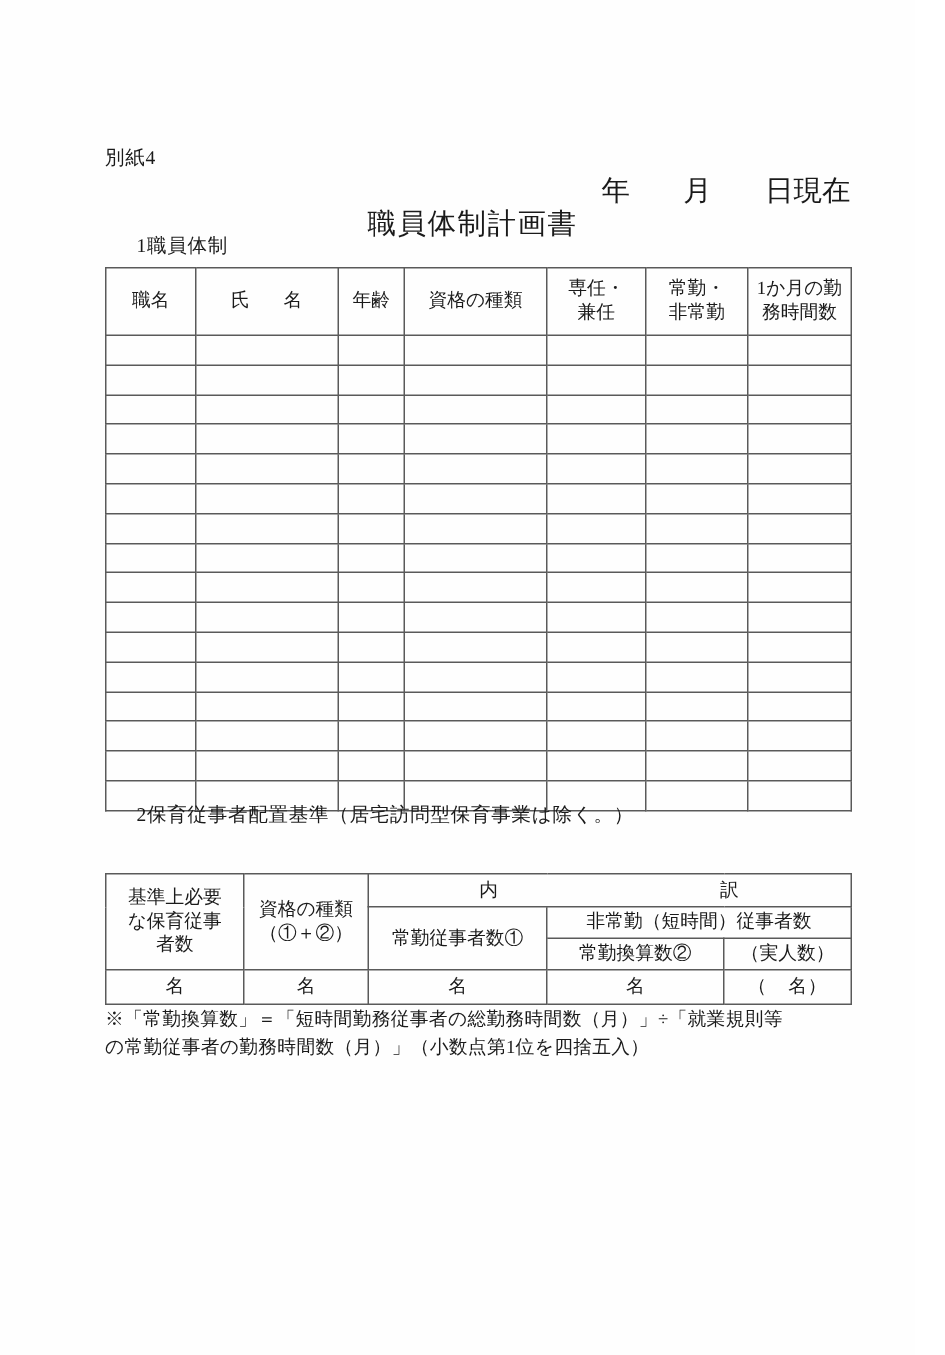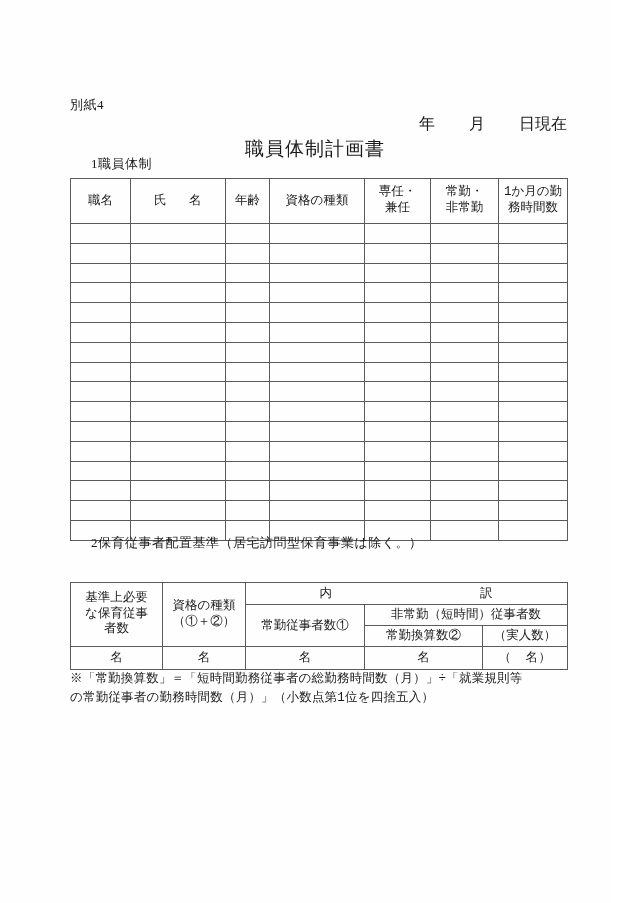--- a/index.html
+++ b/index.html
@@ -32,21 +32,21 @@
     font-size: 13px;
     letter-spacing: 0.5px;
     white-space: nowrap;
   }
   .date-line {
     position: absolute;
     left: 0;
     top: 114px;
     width: 567px;
     text-align: right;
-    font-size: 16px;
+    font-size: 19px;
     white-space: nowrap;
   }
   .date-line .sp { display: inline-block; width: 26px; }
   .doc-title {
     position: absolute;
     left: 0;
     top: 136px;
     width: 630px;
     text-align: center;
     font-size: 19px;
@@ -136,21 +136,21 @@
   .cell-h22 { height: 22px; }
   .unit-cell {
     text-align: right;
     padding-right: 8px;
   }
   .unit-paren {
     text-align: center;
     letter-spacing: 0.5px;
   }
   .unit-paren .gapsm { display: inline-block; width: 14px; }
-  .stack-line { display: block; font-family: Liberation Mono, monospace; }
+  .stack-line { display: block; }
   .naibun-row td { height: 21px; }
   .naibun-inner {
     display: flex;
     justify-content: space-around;
     align-items: center;
     letter-spacing: 1px;
   }
 </style>
 </head>
 <body>

